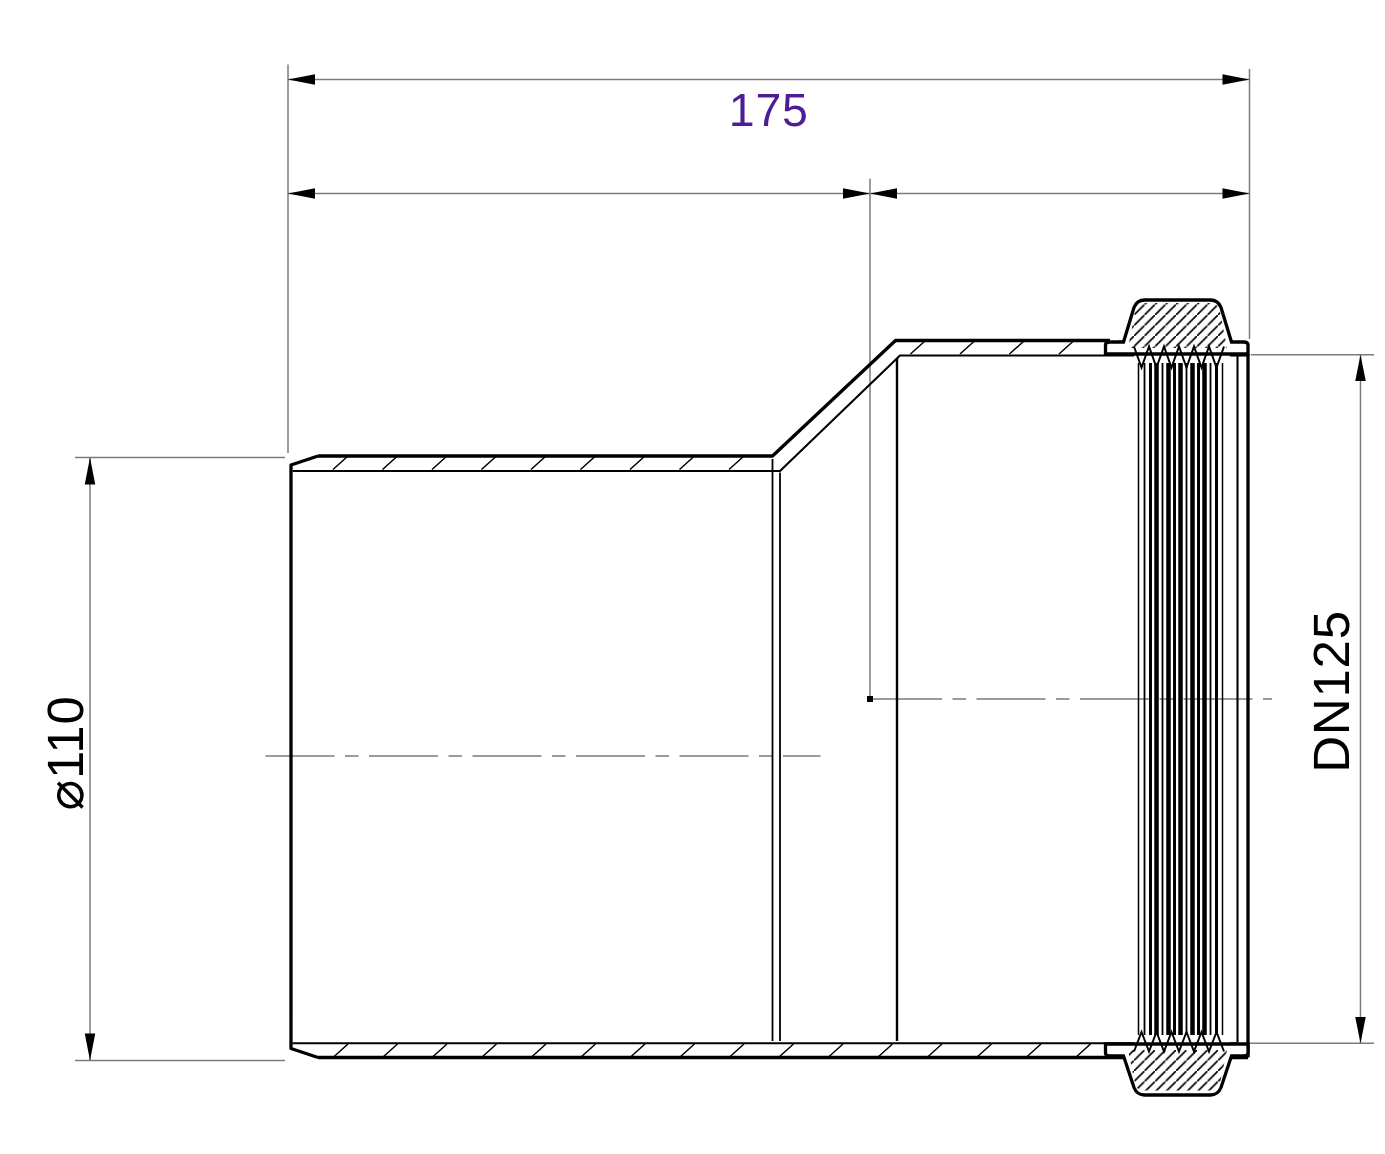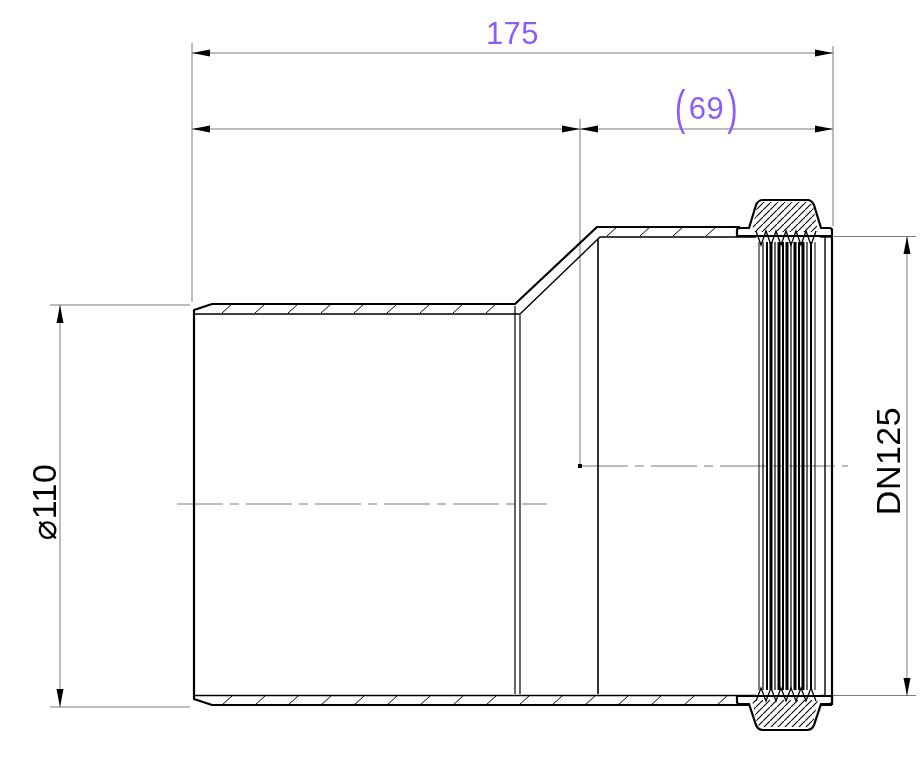--- a/index.html
+++ b/index.html
@@ -3,22 +3,22 @@
 <meta charset="utf-8">
 <style>
   html,body{margin:0;padding:0;}
   body{
     width:923px;height:769px;background:#ffffff;overflow:hidden;position:relative;
     font-family:"Liberation Sans","DejaVu Sans",sans-serif;
   }
   .stage{position:absolute;left:0;top:0;width:923px;height:769px;}
   svg{position:absolute;left:0;top:0;}
   .dim-label{
-    position:absolute;color:#8b5cf6;font-size:31px;line-height:28px;
-    text-align:center;white-space:nowrap;letter-spacing:0.5px;
+    position:absolute;color:#4c1d95;font-size:31px;line-height:28px;
+    text-align:center;white-space:nowrap;letter-spacing:0.5px;margin-top:40px;
   }
   .dim-label-rot{
     position:absolute;color:#000;font-size:34px;line-height:30px;white-space:nowrap;
     transform:translate(-50%,-50%) rotate(-90deg);letter-spacing:0.5px;
   }
   .aux-paren{
     display:inline-block;transform:scaleY(1.55);transform-origin:50% 55%;
     font-weight:400;margin:0 3px;
   }
 </style>
@@ -129,18 +129,17 @@
       <line x1="807" y1="242" x2="807" y2="690" stroke-width="1.2"></line>
       <line x1="811" y1="242" x2="811" y2="690" stroke-width="2"></line>
       <line x1="815" y1="242" x2="815" y2="690" stroke-width="1"></line>
     </g>
   </g>
 </svg>
 
   <div class="dim-label" style="left:192px;top:20px;width:641px;">175</div>
 
 
-  <div class="dim-label" style="left:580px;top:95px;width:253px;"><span class="aux-paren">(</span><span>69</span><span class="aux-paren">)</span></div>
 
   <div class="dim-label-rot" style="left:44px;top:502px;">⌀110</div>
 
   <div class="dim-label-rot" style="left:888px;top:461px;">DN125</div>
 </div>
 
 </body></html>

